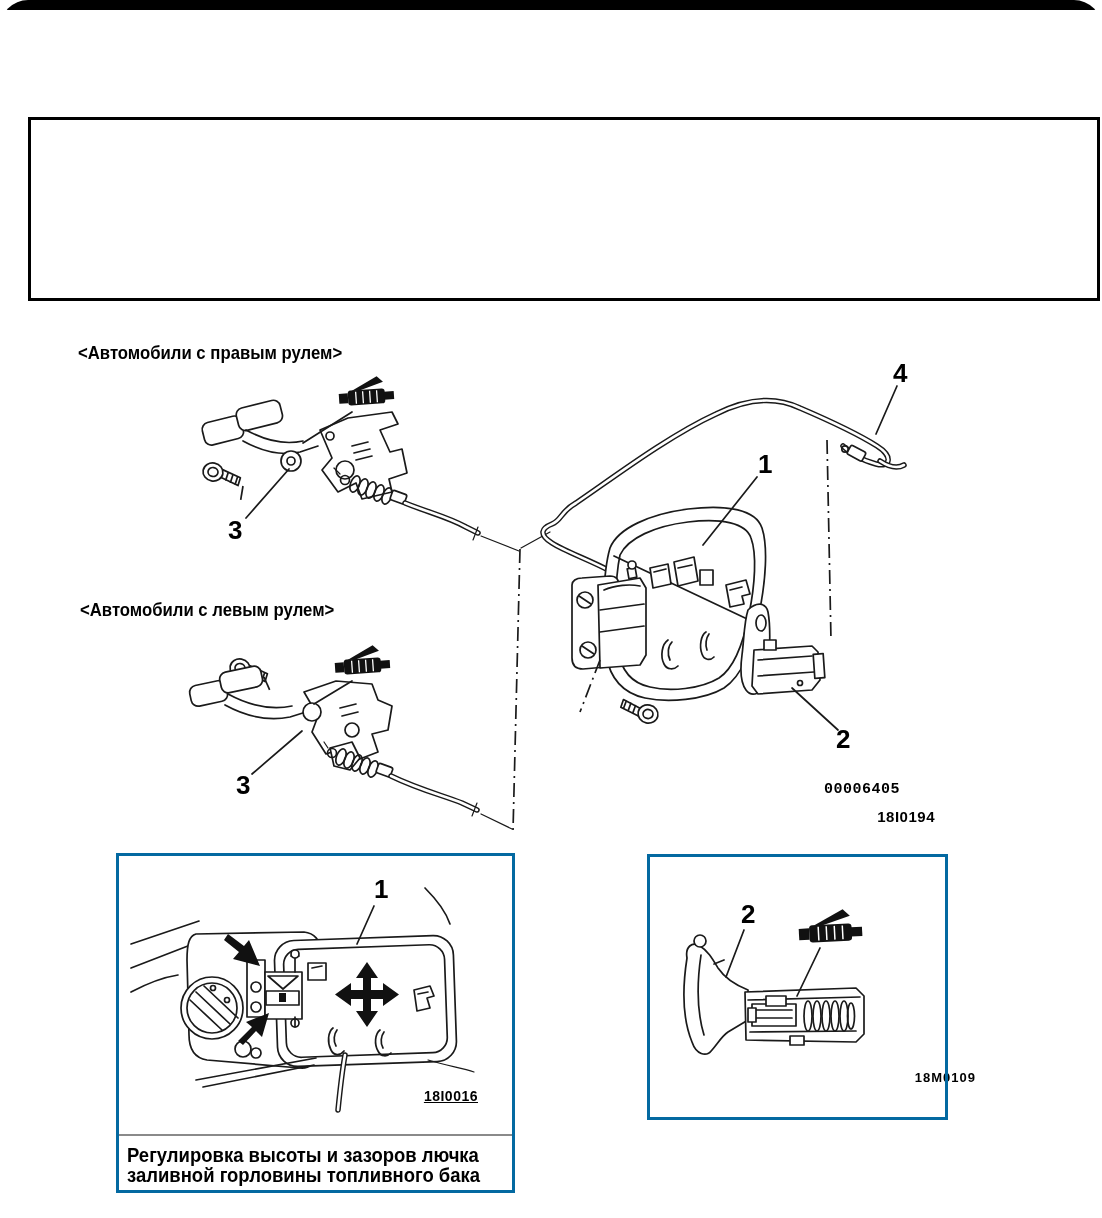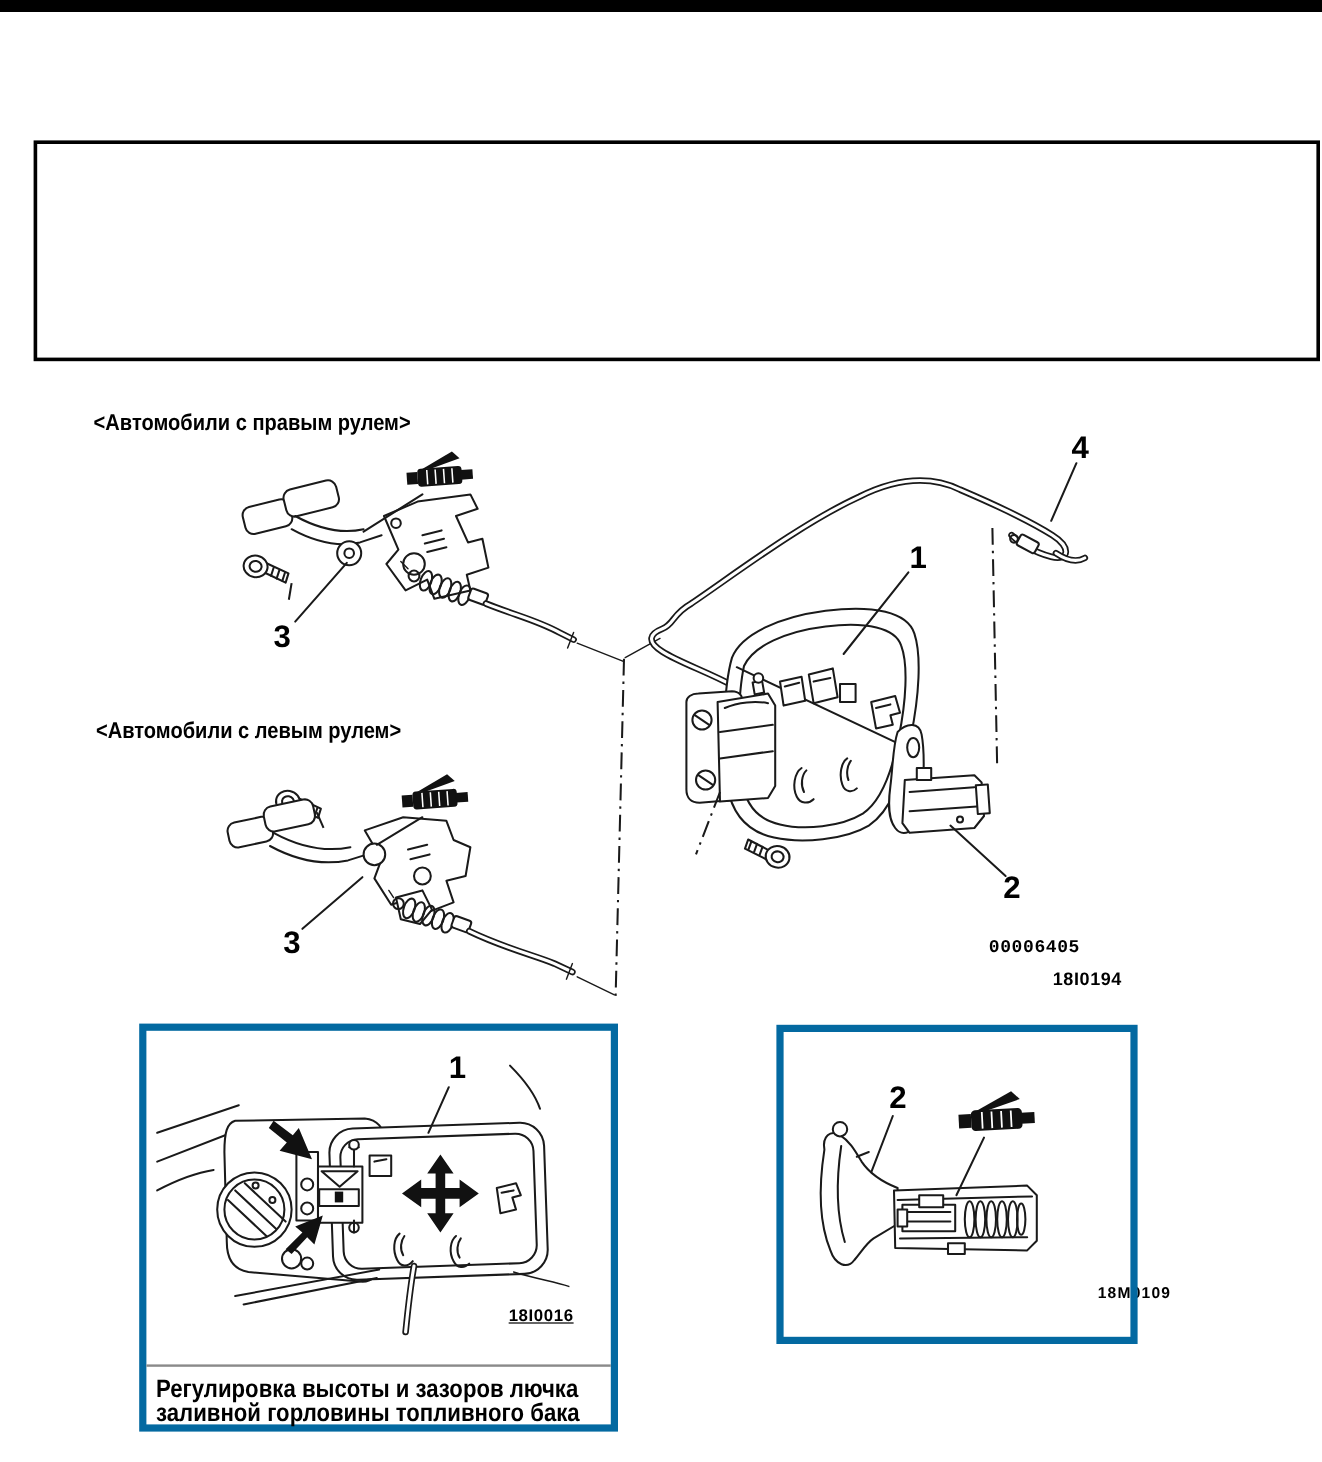--- a/index.html
+++ b/index.html
@@ -1,18 +1,18 @@
 <!DOCTYPE html>
 <html><head>
 <meta charset="utf-8">
 <style>
   * { margin:0; padding:0; box-sizing:border-box; }
   html,body { background:#fff; }
   .page { position:relative; width:1102px; height:1218px; background:#ffffff;
-          font-family:"Liberation Sans", sans-serif; color:#000; overflow:hidden; }
+          font-family:"Liberation Sans", sans-serif; color:#000; overflow:hidden;border-radius:28px; }
   .top-bar { position:absolute; left:0; top:0; width:1102px; height:10px; background:#000; }
   .note-box { position:absolute; left:28px; top:117px; width:1072px; height:184px;
               border:3px solid #000; background:#fff; }
   .section-label { position:absolute; font-weight:bold; font-size:19px; white-space:nowrap;
                    transform:scaleX(0.88); transform-origin:left top; }
   #lbl-rhd { left:78px; top:342px; }
   #lbl-lhd { left:80px; top:599px; }
   .art { position:absolute; left:0; top:0; width:1102px; height:1218px; }
   .ln   { fill:none; stroke:#1a1a1a; stroke-width:1.7; stroke-linecap:round; stroke-linejoin:round; }
   .lnf  { fill:#ffffff; stroke:#1a1a1a; stroke-width:1.7; stroke-linejoin:round; }
@@ -22,21 +22,21 @@
   .cablein { fill:none; stroke:#ffffff; stroke-width:2.6; stroke-linecap:round; }
   .dash { fill:none; stroke:#1a1a1a; stroke-width:1.7; stroke-dasharray:14 5 2 5; }
   .wrib { fill:none; stroke:#fff; stroke-width:1.3; }
   .callout { position:absolute; font-weight:bold; font-size:26px; line-height:1; }
   .fig-code { position:absolute; width:130px; font-weight:bold; font-size:15px;
               text-align:right; letter-spacing:0.5px; white-space:nowrap; }
   #code-main1 { left:805px; top:762px;margin-top:46px; }
   #code-main2 { left:770px; top:781px;font-family:Liberation Mono, monospace; }
   #code-adjust { left:348px; top:1088px; font-size:14px;text-decoration:underline; }
   #code-lock { left:846px; top:1070px; font-size:13px; letter-spacing:1px; }
-  .fig-box { position:absolute; border:6px solid #0369a1; }
+  .fig-box { position:absolute; border:3px solid #0369a1; }
   #box-adjust { left:116px; top:853px; width:399px; height:340px; }
   #box-lock   { left:647px; top:854px; width:301px; height:266px; }
   .fig-divider { position:absolute; left:0; right:0; top:278px; height:2px; background:#8a8a8a; }
   .fig-caption { position:absolute; left:8px; top:289px; font-weight:bold; font-size:21px;
                  line-height:20px; white-space:nowrap; transform:scaleX(0.88);
                  transform-origin:left top; }
 </style>
 </head>
 <body>
 

